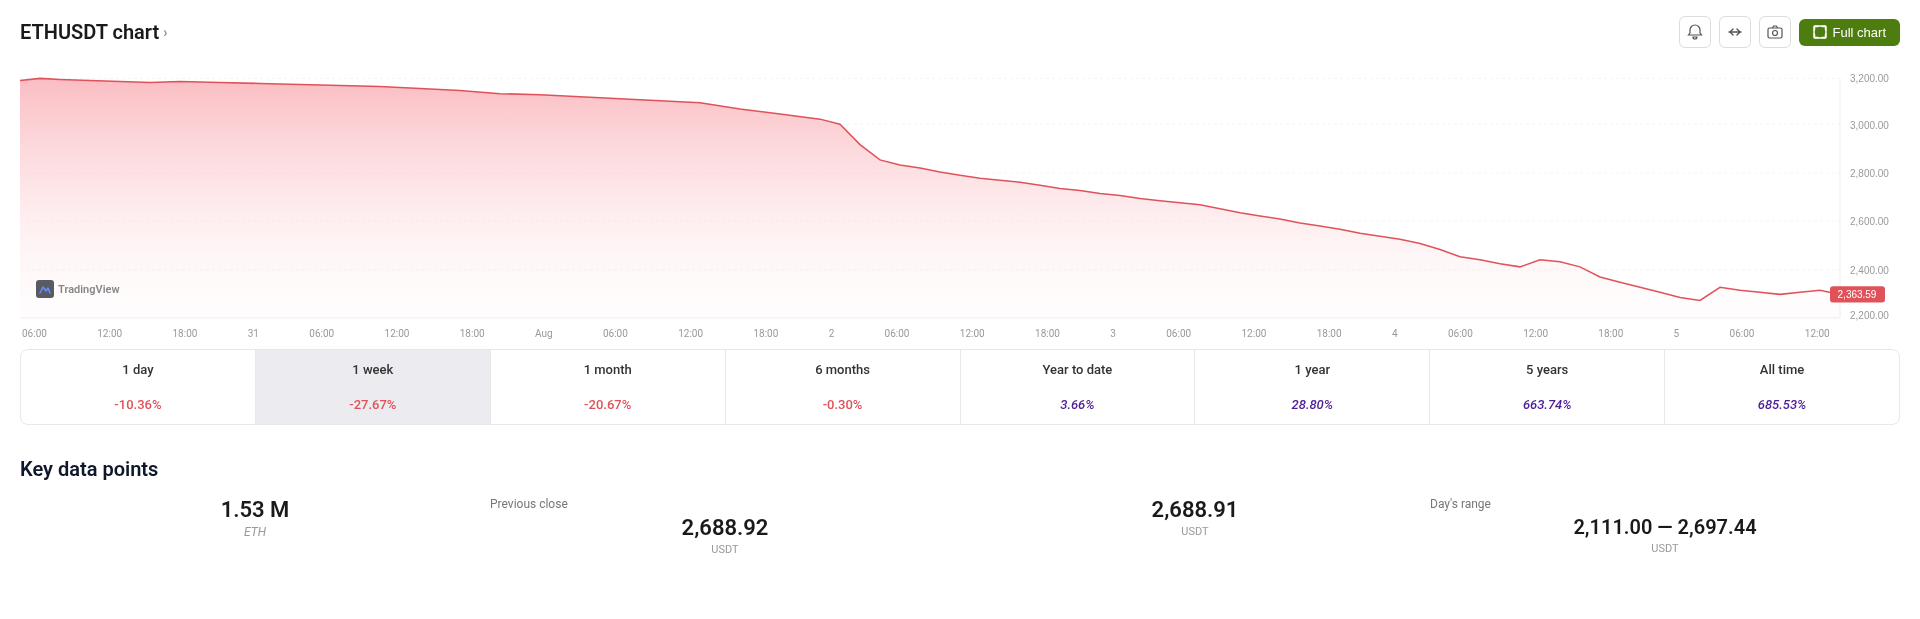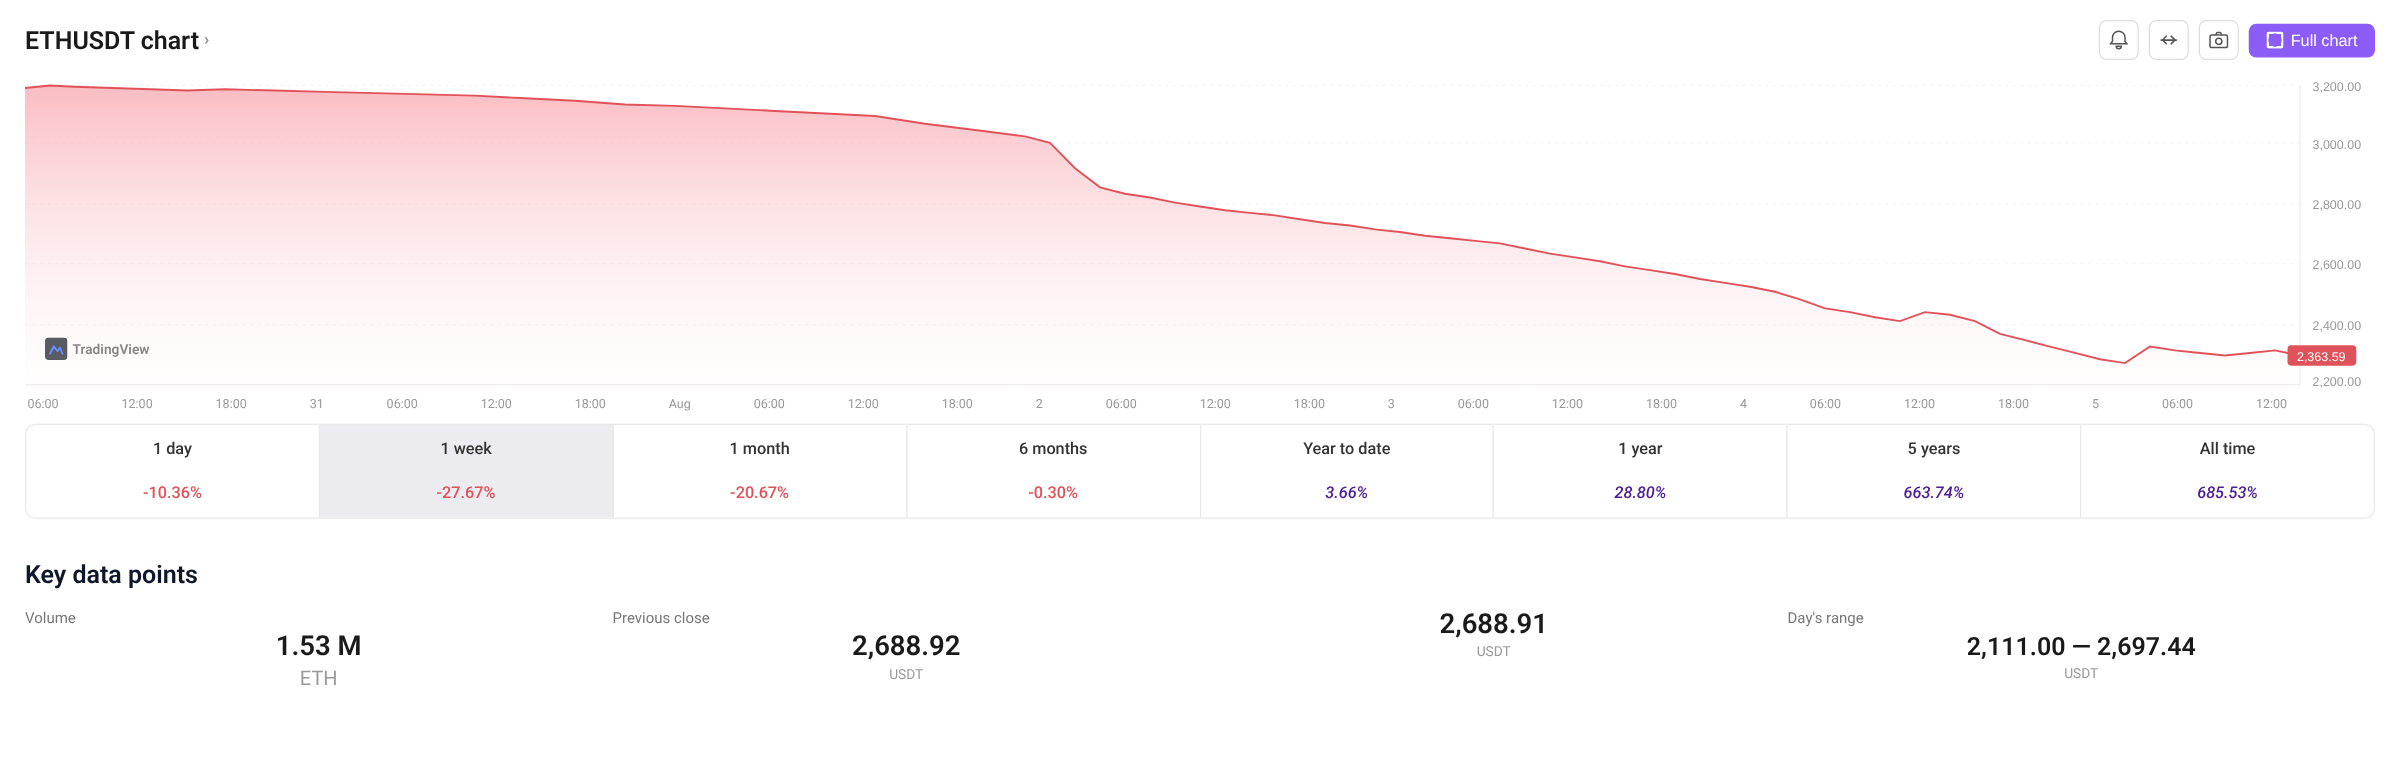--- a/index.html
+++ b/index.html
@@ -14,20 +14,21 @@
 
     .page-wrapper {
       padding: 16px 20px 20px 20px;
     }
 
     
     .chart-header {
       display: flex;
       align-items: center;
       justify-content: space-between;
+      margin-bottom: 10px;
     }
 
     .chart-title {
       font-size: 20px;
       font-weight: 600;
       color: #1a1a1a;
       display: flex;
       align-items: center;
       gap: 4px;
     }
@@ -54,21 +55,21 @@
       align-items: center;
       justify-content: center;
       color: #555;
     }
 
     .full-chart-btn {
       display: flex;
       align-items: center;
       gap: 6px;
       padding: 6px 14px;
-      background: #8b5cf6;
+      background: #4d7c0f;
       color: #fff;
       border: none;
       border-radius: 6px;
       font-size: 13px;
       font-weight: 500;
       cursor: pointer;
     }
 
     
     .chart-container {
@@ -176,23 +177,24 @@
       flex-direction: column;
     }
 
     .kd-unit {
       font-size: 11px;
       color: #999;
       font-weight: 400;
     }
 
     .kd-sub {
-      font-size: 16px;
+      font-size: 12px;
       color: #999;
       font-weight: 400;
+      font-style: italic;
     }
   </style>
 </head>
 <body>
 
 <div class="page-wrapper">
 
   <div class="chart-header">
     <div class="chart-title">
       <span>ETHUSDT chart</span>
@@ -336,21 +338,20 @@
       <div class="time-range-item">
     <div class="range-label">All time</div>
     <div class="range-value positive">685.53%</div>
   </div>
     </div>
 
   <div class="key-data-section">
     <h2 class="key-data-title">Key data points</h2>
     <div class="key-data-grid" id="key-data-grid">
     <div class="key-data-item">
-    <div class="kd-label">Volume</div>
     <div class="kd-value">
             <span>1.53 M</span>
             <sub class="kd-unit kd-sub">ETH</sub>
           </div>
   </div>
         <div class="key-data-item">
     <div class="kd-label">Previous close</div>
     <div class="kd-value">
             <span>2,688.92</span>
             <span class="kd-unit">USDT</span>

